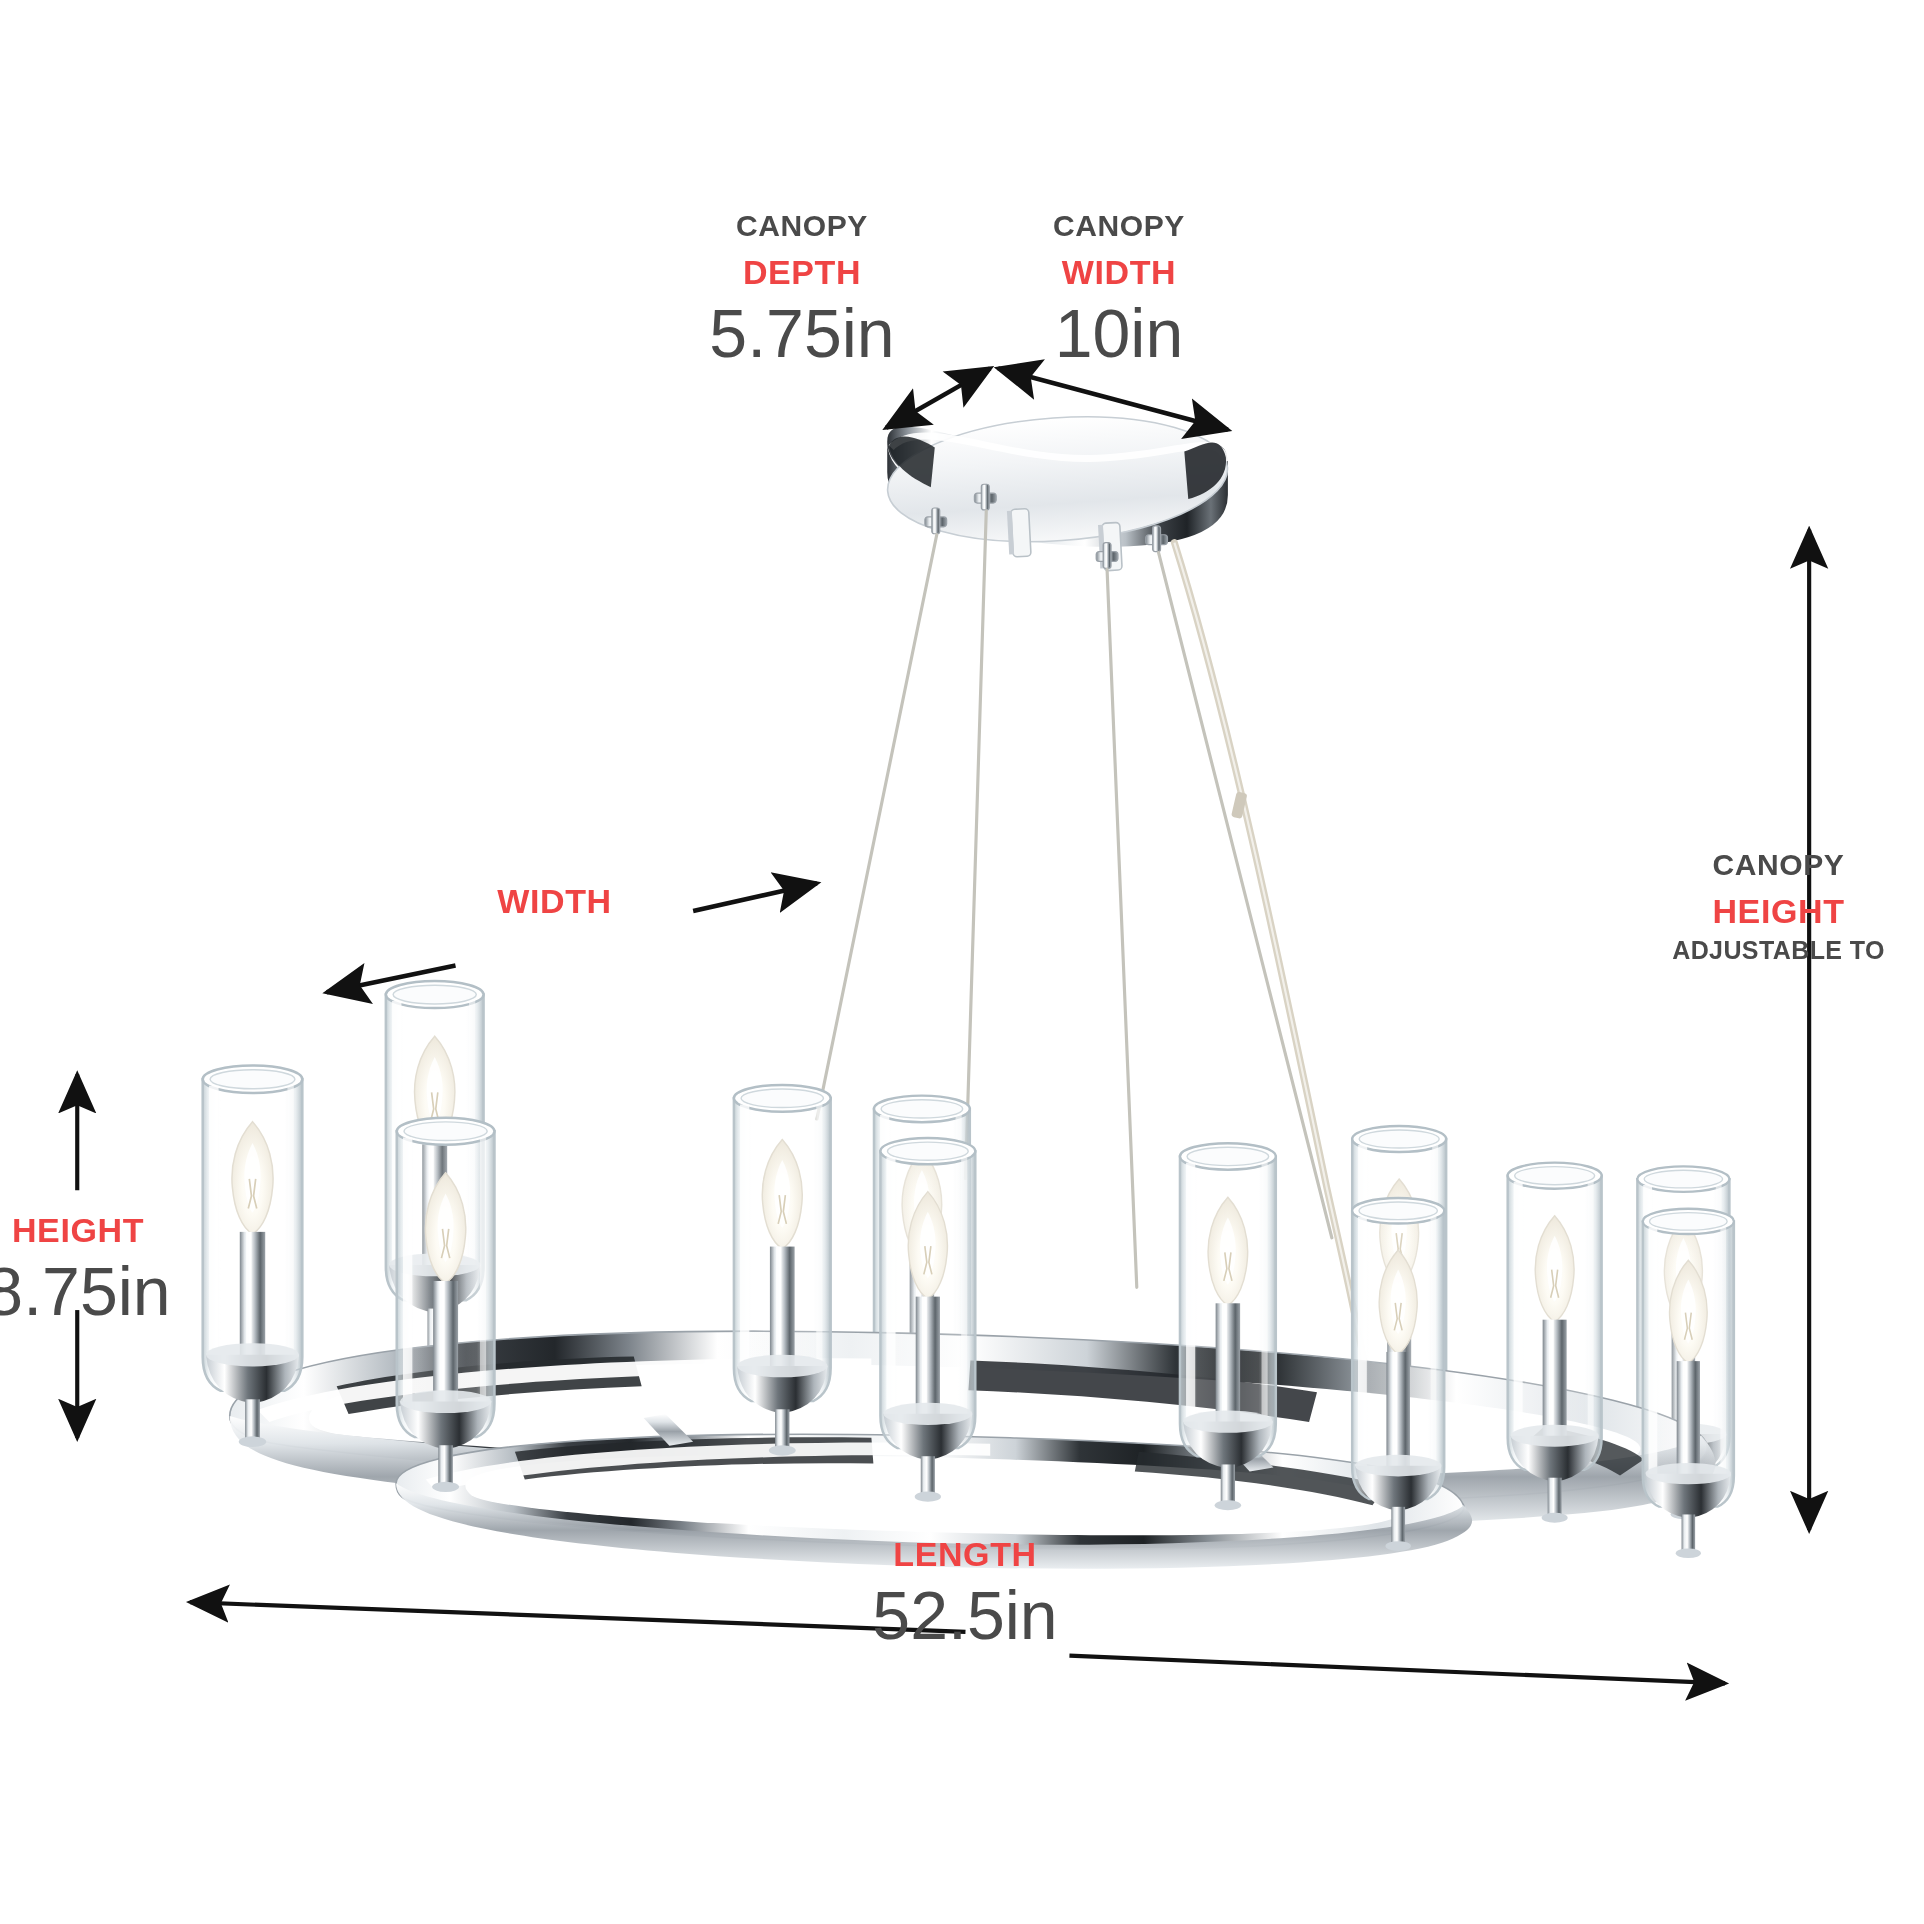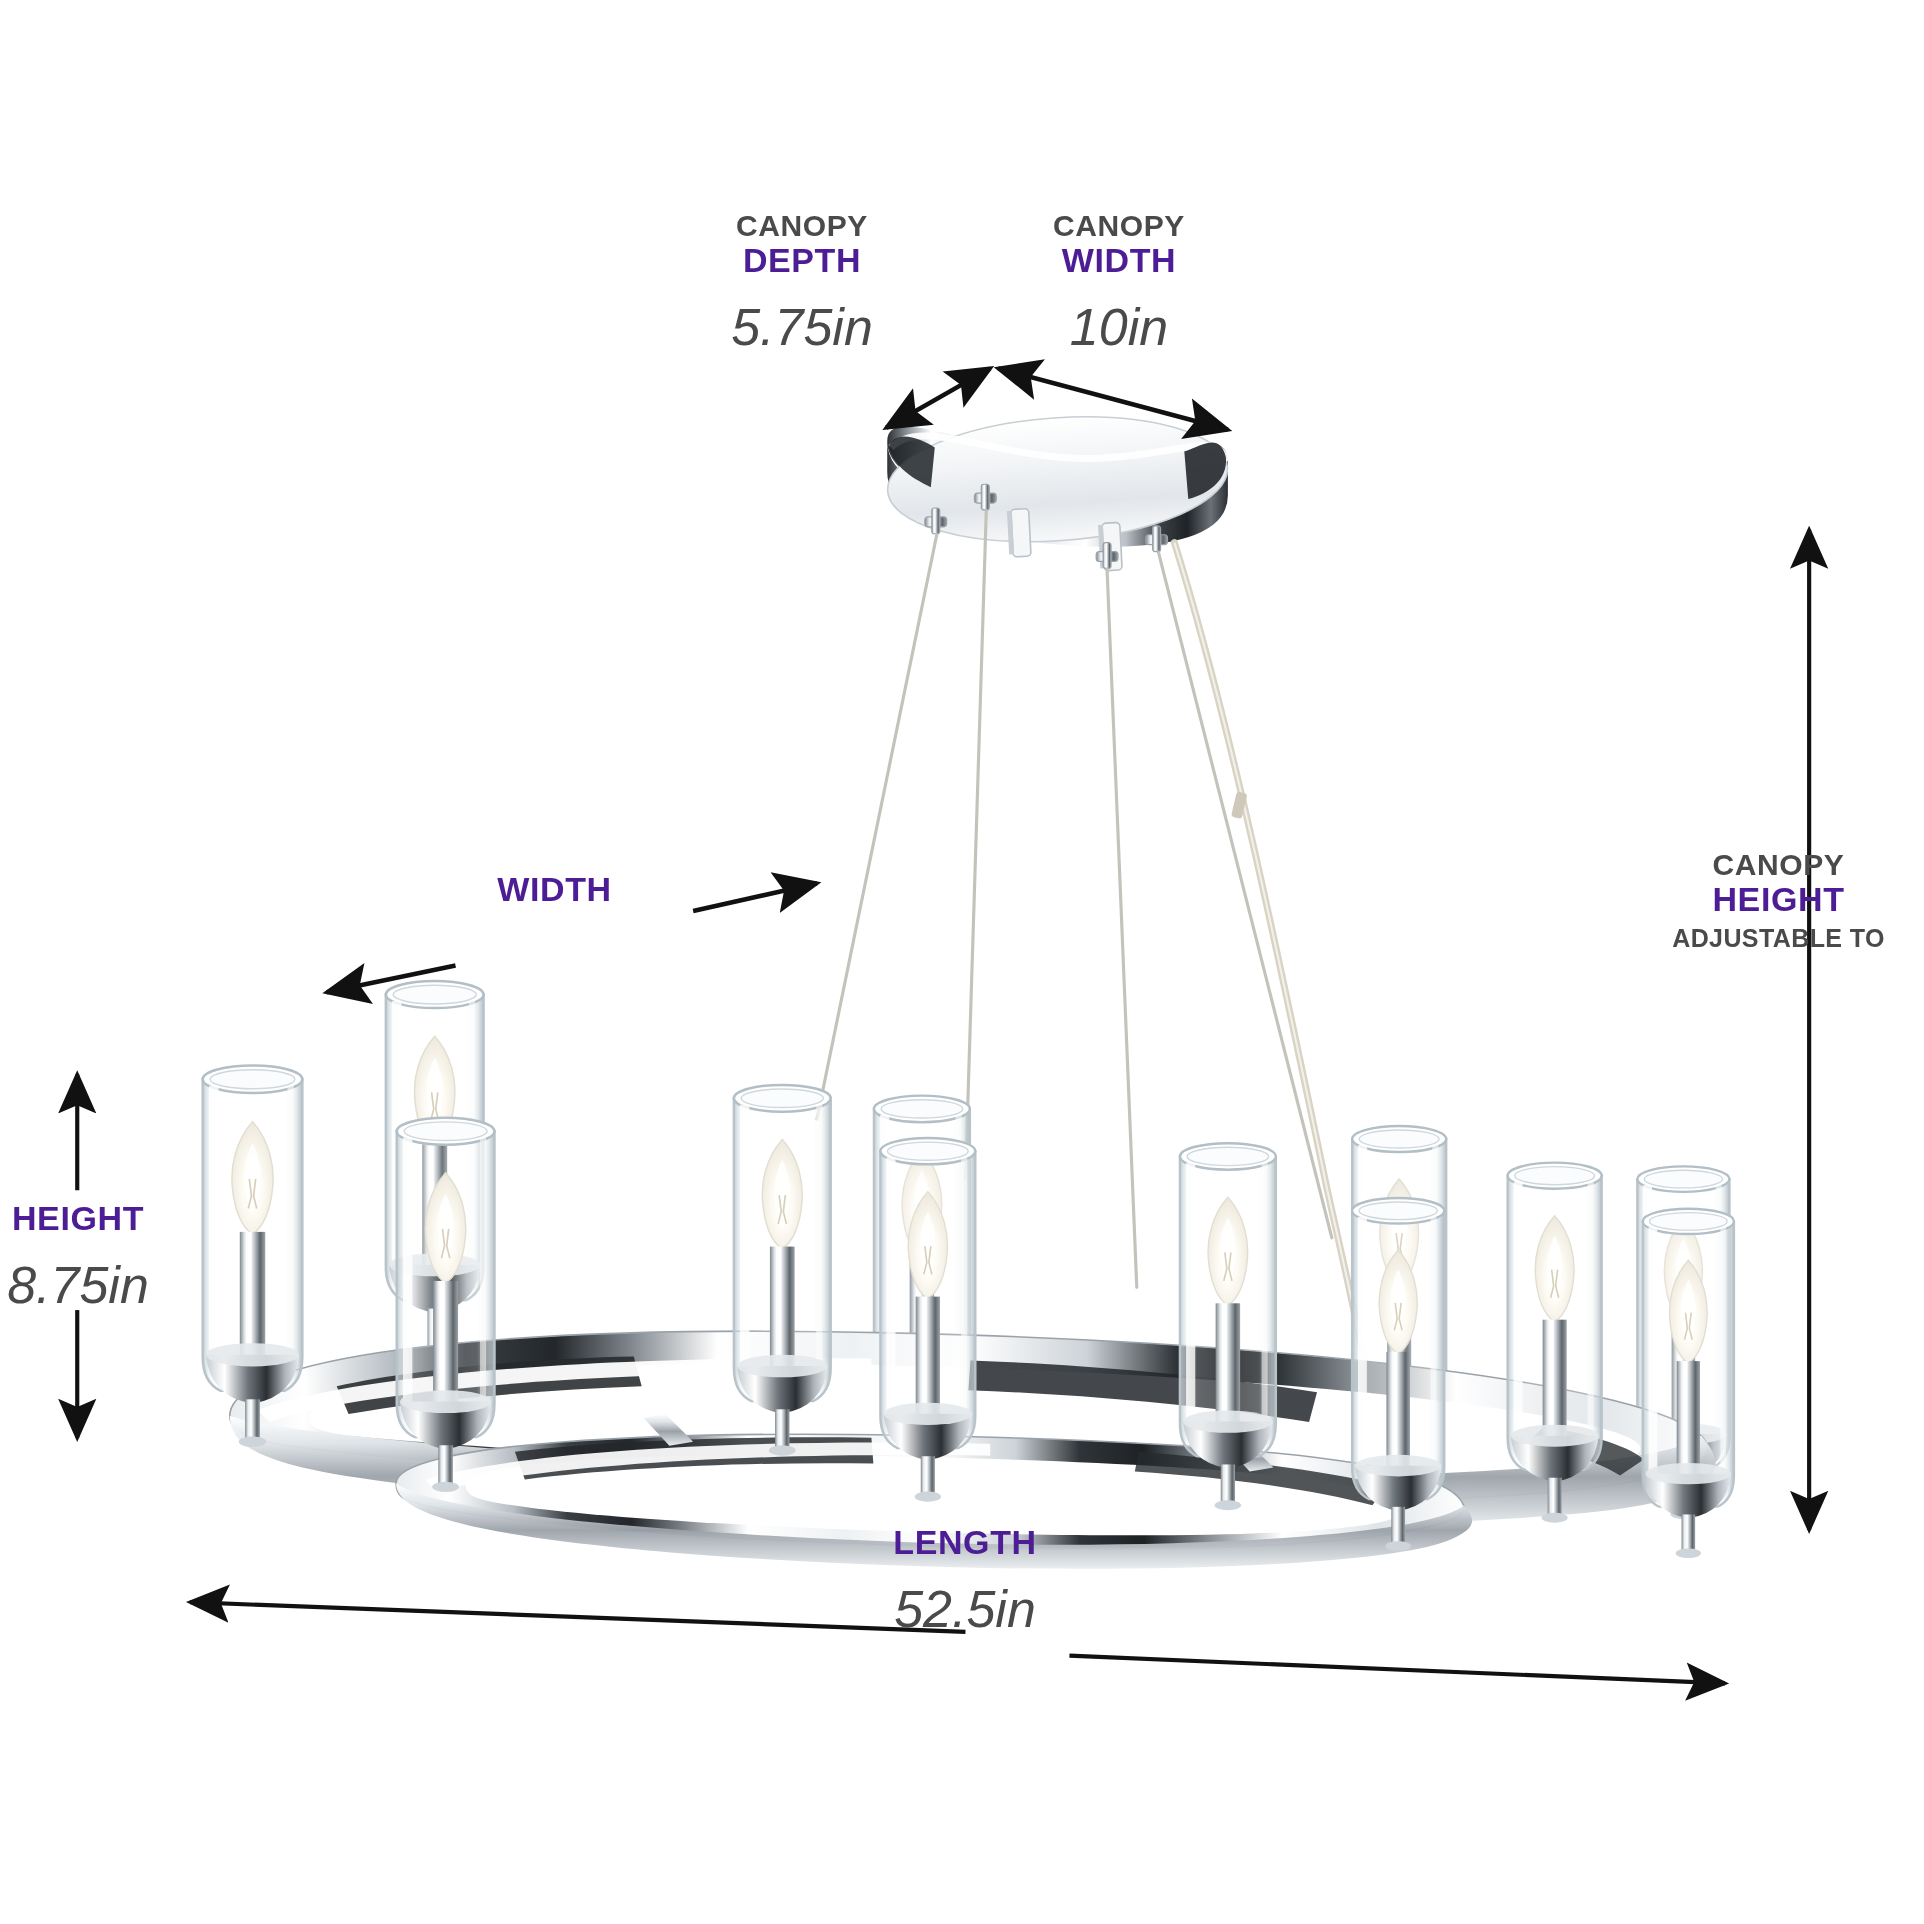--- a/index.html
+++ b/index.html
@@ -36,38 +36,38 @@
     font-size: 30px;
     font-weight: 700;
     letter-spacing: 0.6px;
     color: #4a4a4a;
   }
   .dim-label .cap-bold {
     display: block;
     font-size: 34px;
     font-weight: 700;
     letter-spacing: 0.6px;
-    color: #4c1d95;
+    color: #ef4444;
+    margin-top: 12px;
   }
   .dim-label .cap-small {
     display: block;
     font-size: 25px;
     font-weight: 700;
     letter-spacing: 0.4px;
     color: #4a4a4a;
     margin-top: 7px;
   }
   .dim-label .value {
     display: block;
-    font-size: 52px;
+    font-size: 68px;
     font-weight: 400;
     letter-spacing: 0px;
     color: #4a4a4a;
-    margin-top: 20px;
-    font-style: italic;
+    margin-top: 6px;
   }
 </style>
 </head>
 <body>
 
 <div id="stage">
 
   <svg id="artwork" viewBox="0 0 1944 1944" xmlns="http://www.w3.org/2000/svg">
     <defs>
 

